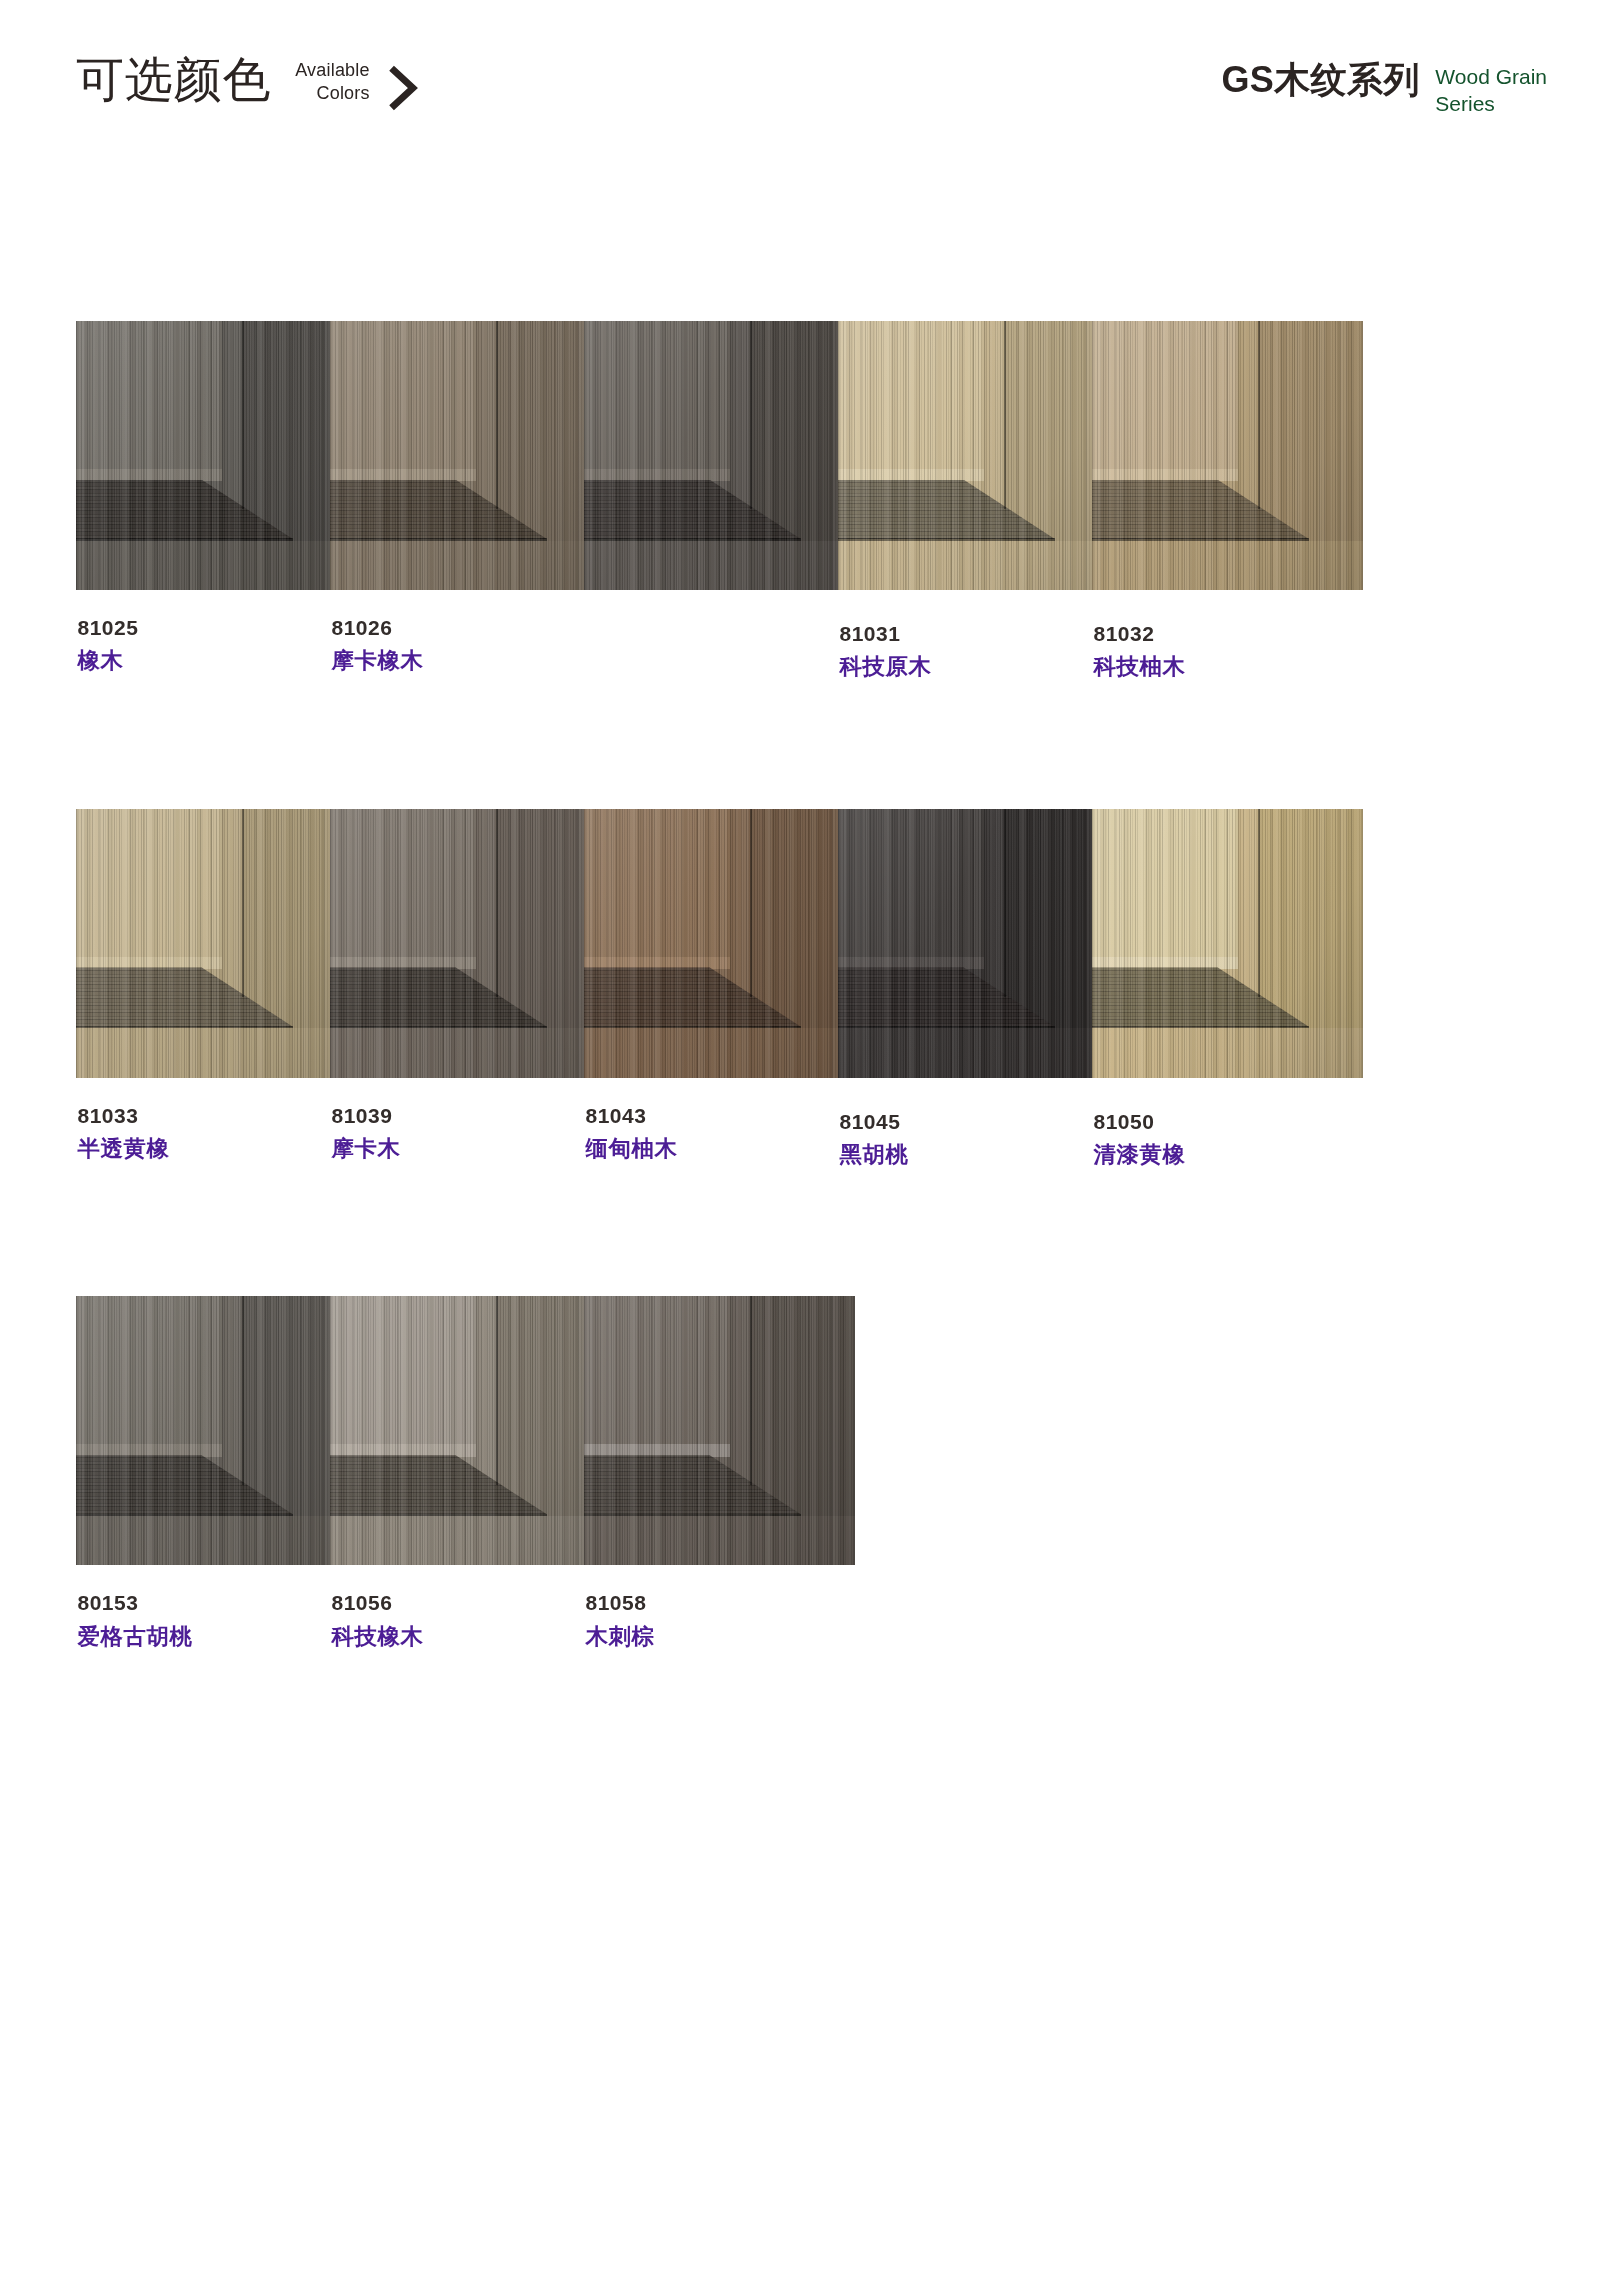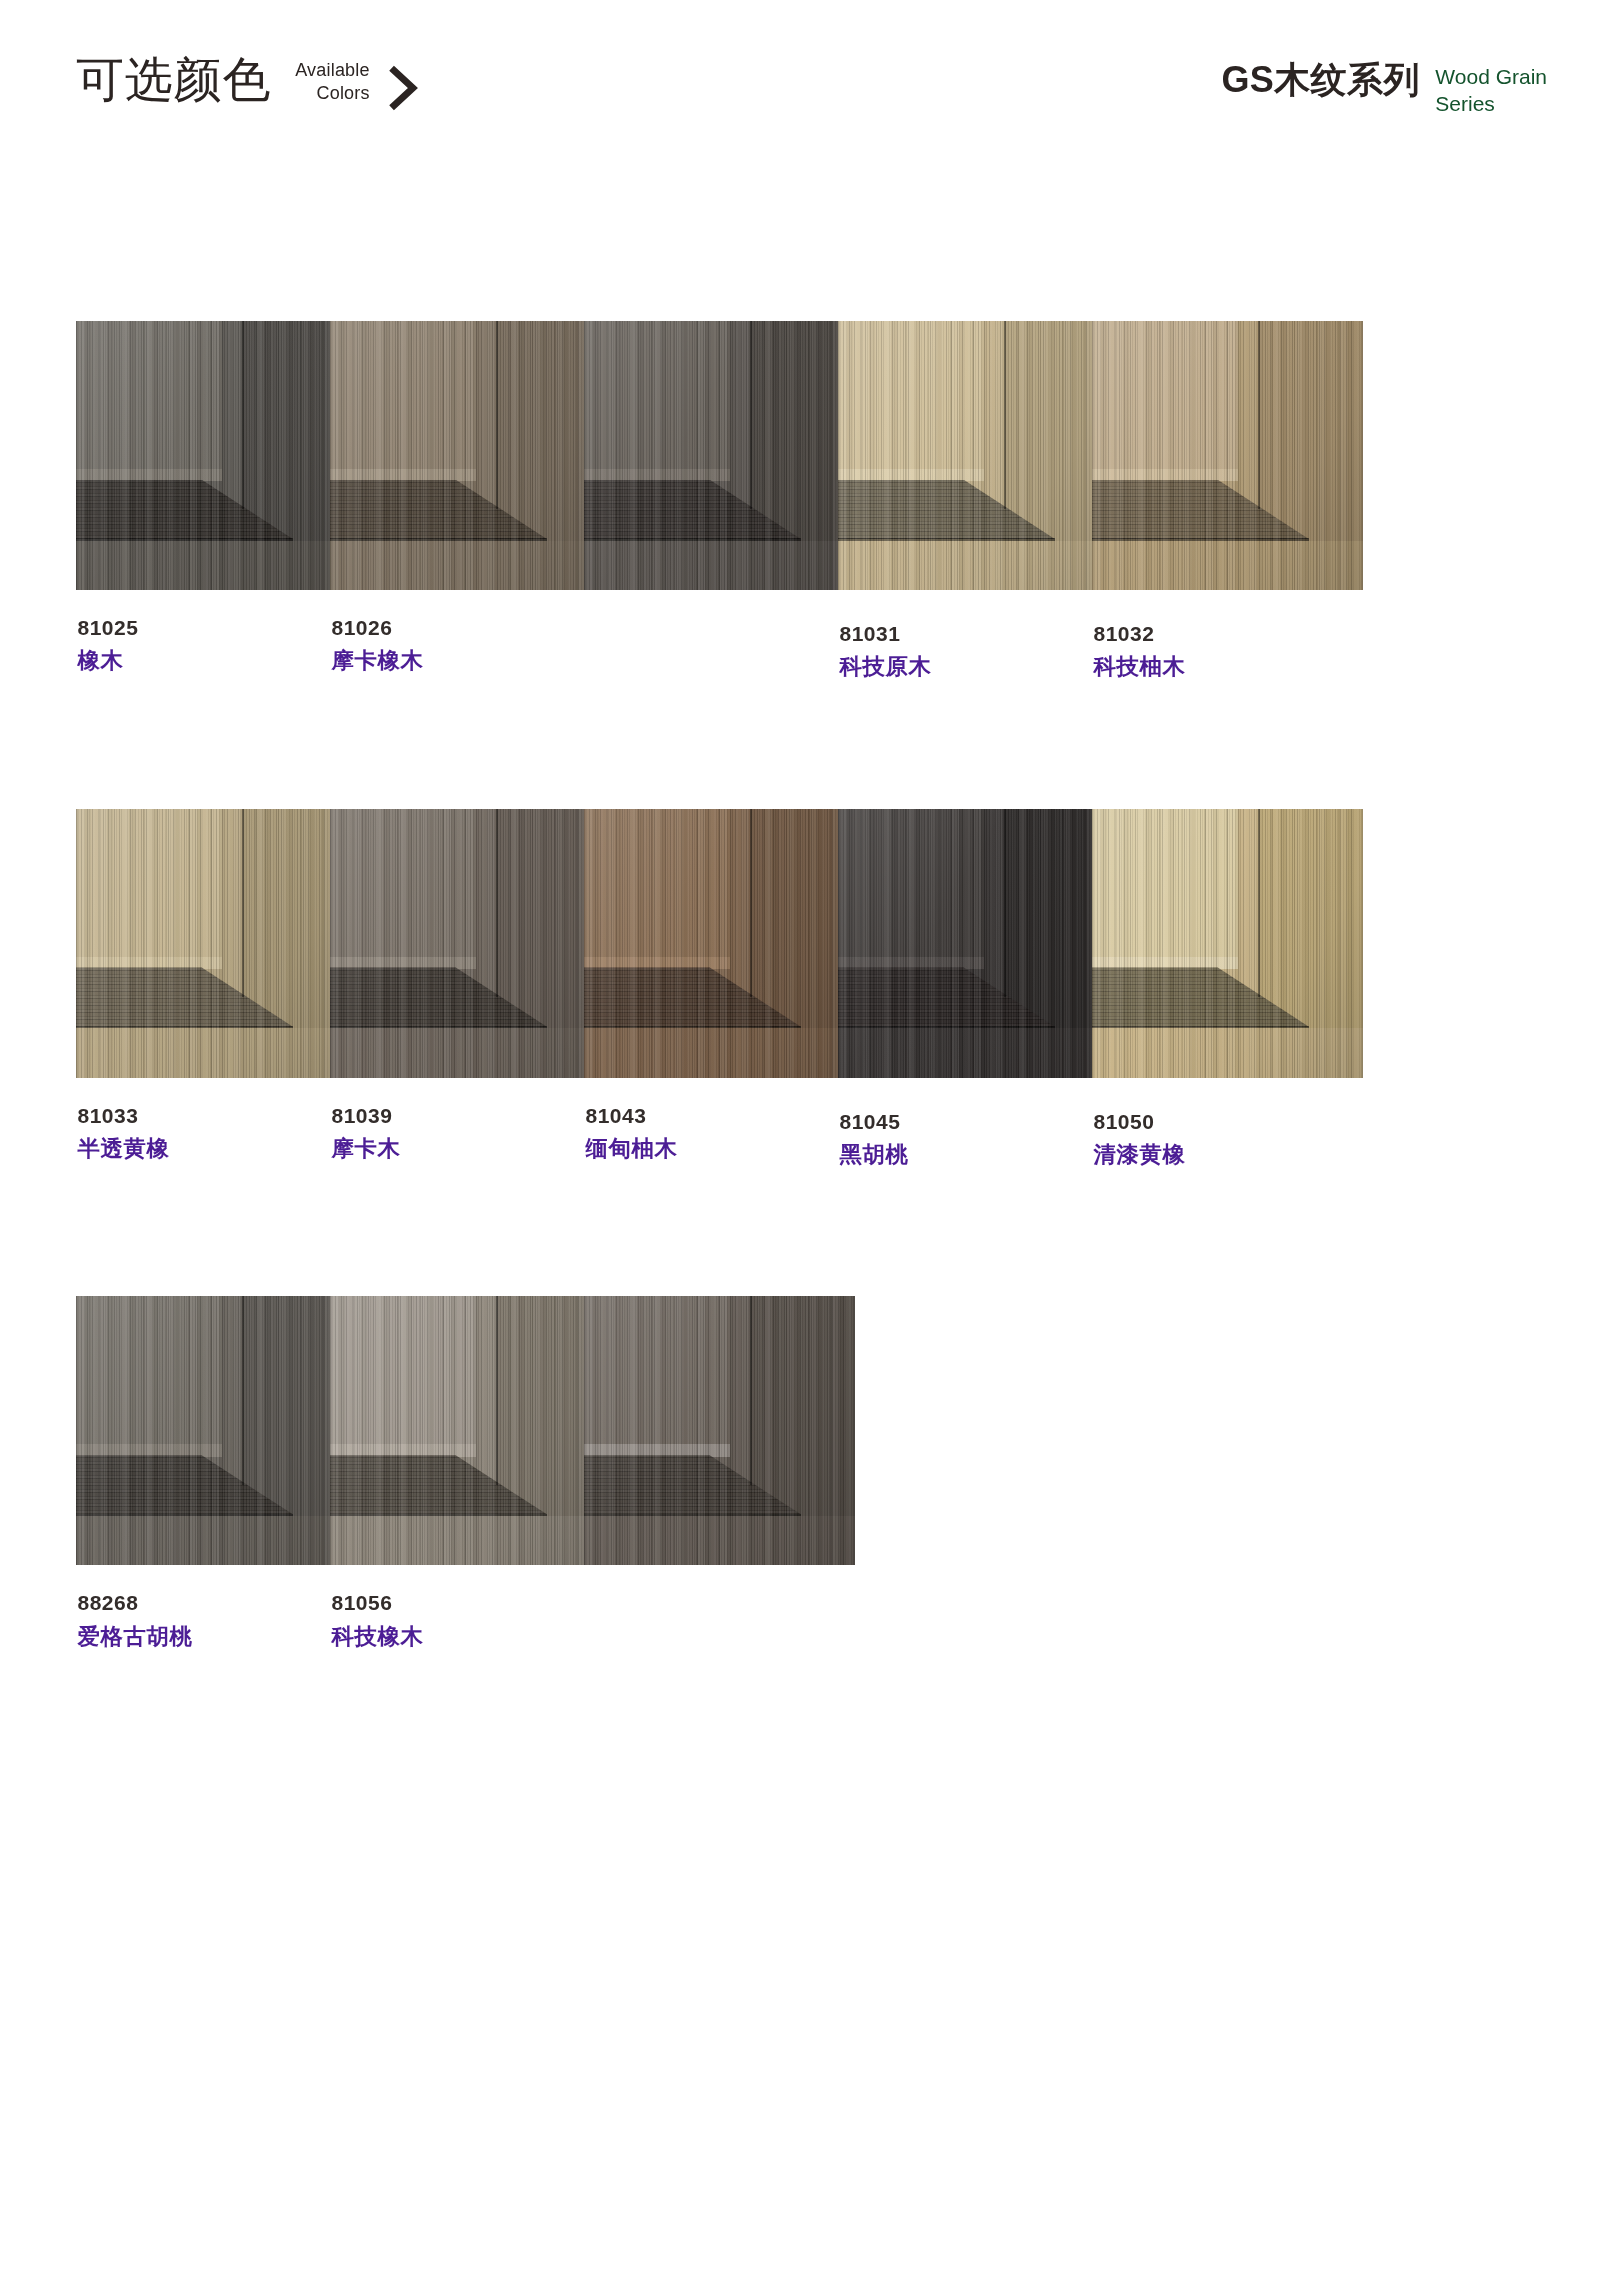--- a/index.html
+++ b/index.html
@@ -480,21 +480,21 @@
         <div class="sw-rail" style="background: rgb(58, 54, 49);">
             <div class="grain-h"></div>
           </div>
         <div class="sw-railline"></div>
         <div class="sw-apron" style="background: rgb(100, 95, 88);"></div>
         <div class="sw-seam-v"></div>
         <div class="grain-v"></div>
         <div class="shade" style="background: linear-gradient(120deg, rgba(255, 255, 255, 0.13) 0%, rgba(255, 255, 255, 0.02) 40%, rgba(0, 0, 0, 0.05) 72%, rgba(0, 0, 0, 0.16) 100%);"></div>
       </div>
       <div class="caption">
-        <div class="cap-code">88268</div>
+        <div class="cap-code">80153</div>
         <div class="cap-name">爱格古胡桃</div>
       </div>
     </div>
 
     <div class="cell">
       <div class="swatch">
         <div class="sw-base" style="background: rgb(139, 131, 119);"></div>
         <div class="sw-stile" style="background: rgb(126, 118, 105);"></div>
         <div class="sw-panel" style="background: rgb(154, 146, 136);"></div>
         <div class="sw-bevel" style="background: rgb(171, 163, 152);"></div>
@@ -521,20 +521,24 @@
         <div class="sw-bevel" style="background: rgb(141, 134, 128);"></div>
         <div class="sw-rail" style="background: rgb(61, 55, 49);">
             <div class="grain-h"></div>
           </div>
         <div class="sw-railline"></div>
         <div class="sw-apron" style="background: rgb(94, 86, 79);"></div>
         <div class="sw-seam-v"></div>
         <div class="grain-v"></div>
         <div class="shade" style="background: linear-gradient(120deg, rgba(255, 255, 255, 0.13) 0%, rgba(255, 255, 255, 0.02) 40%, rgba(0, 0, 0, 0.05) 72%, rgba(0, 0, 0, 0.16) 100%);"></div>
       </div>
+      <div class="caption">
+        <div class="cap-code">81058</div>
+        <div class="cap-name">木刺棕</div>
+      </div>
     </div>
 
     <div class="cell"></div>
     <div class="cell"></div>
 
   </div>
 
 </div>
 
 

